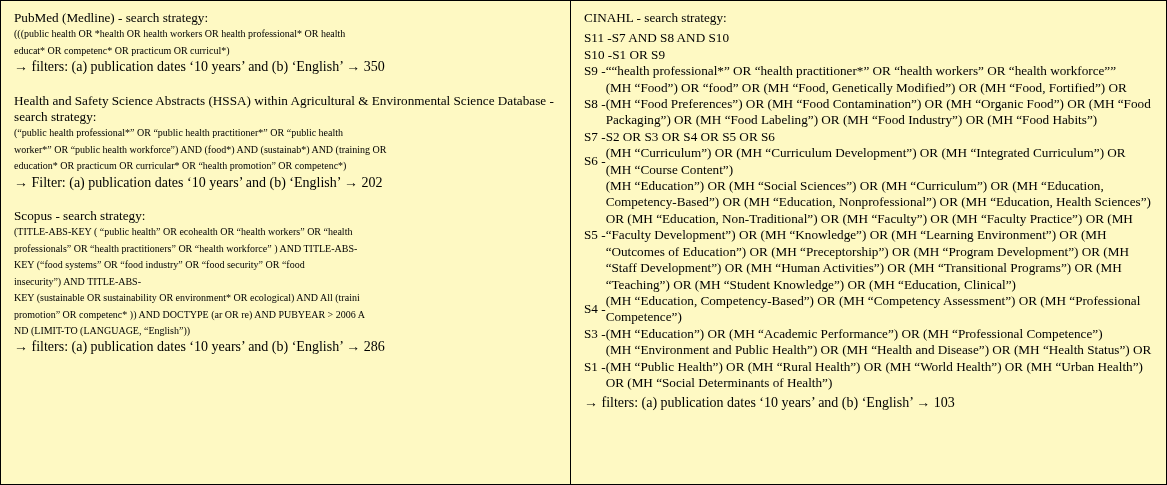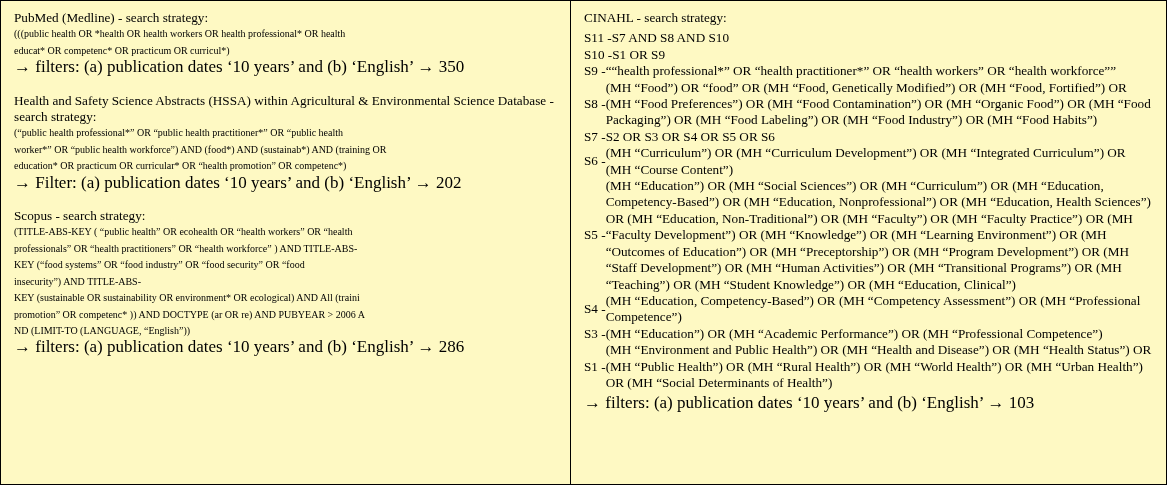--- a/index.html
+++ b/index.html
@@ -64,21 +64,21 @@
   .rowlabel {
     flex: 0 0 auto;
     white-space: pre;
   }
   .rowtext {
     flex: 1 1 auto;
     text-indent: 0;
     padding-left: 0;
   }
   .filterline {
-    font-size: 17px;
+    font-size: 14px;
     line-height: 16.4px;
     color: #000000;
   }
   .spacer-sm { height: 4px; }
 </style>
 </head>
 <body>
 
 <div id="page">
   <div class="columns">

